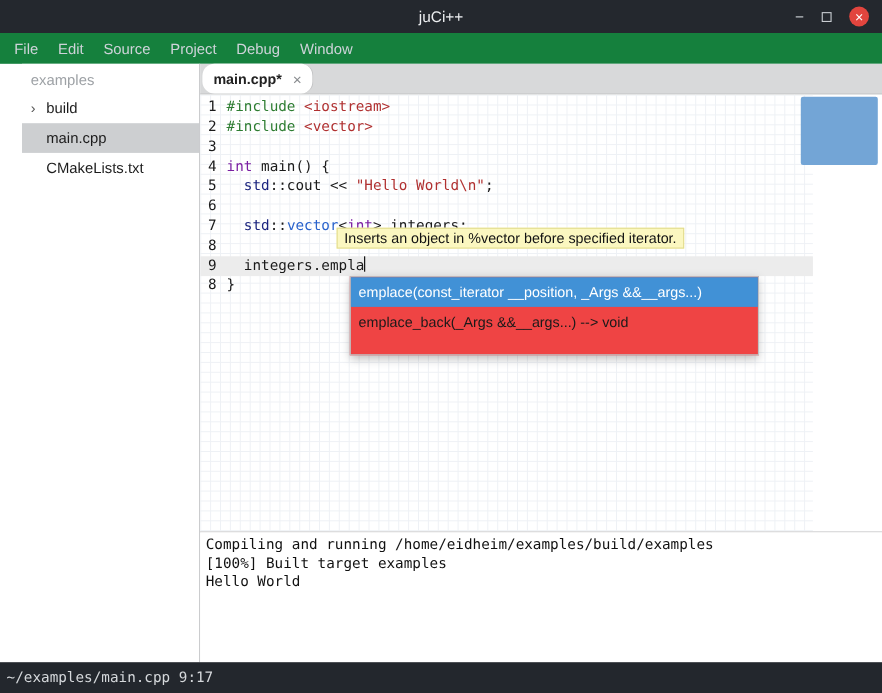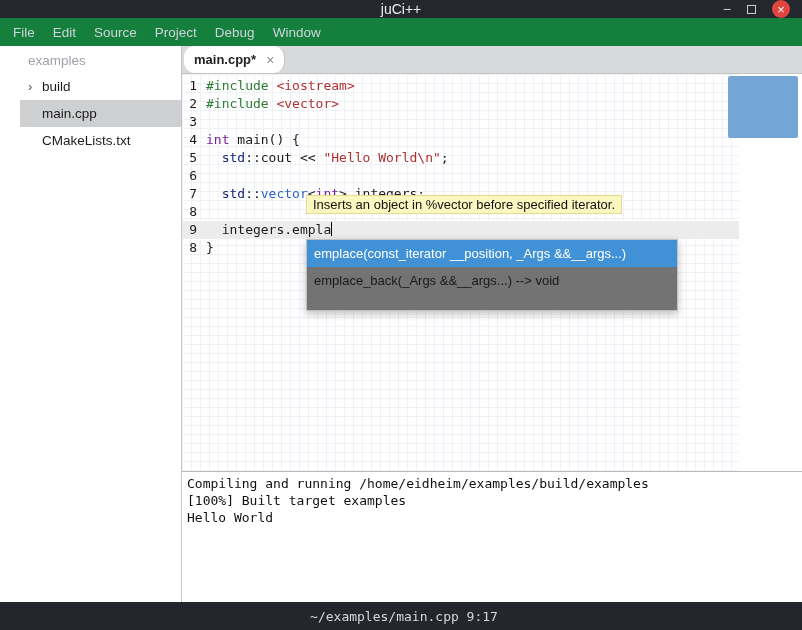--- a/index.html
+++ b/index.html
@@ -1,20 +1,20 @@
 <!DOCTYPE html>
 <html><head>
 <meta charset="utf-8">
 <style>
   * { margin:0; padding:0; box-sizing:border-box; }
   body { background:#555; font-family:"Liberation Sans", sans-serif; }
   .window { width:802px; height:630px; background:#fff; display:flex; flex-direction:column; overflow:hidden; position:relative; }
 
   
-  .titlebar { height:18px; background:#24282e; display:flex; align-items:center; position:relative; flex:none; }
+  .titlebar { height:30px; background:#24282e; display:flex; align-items:center; position:relative; flex:none; }
   .win-title { position:absolute; left:0; right:0; text-align:center; color:#eceef0; font-size:14px; }
   .win-controls { margin-left:auto; display:flex; align-items:center; gap:16px; padding-right:12px; z-index:1; }
   .btn-min { color:#c9cdd2; font-size:14px; line-height:14px; cursor:default; }
   .btn-restore { width:9px; height:9px; border:1.5px solid #c9cdd2; display:inline-block; }
   .btn-close { width:18px; height:18px; border-radius:50%; background:#e2453e; color:#fff; display:flex; align-items:center; justify-content:center; font-size:13px; line-height:13px; }
 
   
   .menubar { height:28px; background:#15803d; display:flex; align-items:center; padding-left:4px; flex:none; }
   .menu-item { color:#ced3d9; font-size:13.5px; padding:5px 9px; cursor:default; }
 
@@ -52,35 +52,35 @@
   .tok-ns   { color:#1a237e; }
   .tok-type { color:#2962cc; }
   .tok-str  { color:#b03030; }
   .tok-plain{ color:#1a1a1a; }
   .caret { display:inline-block; width:1px; height:14px; background:#000; vertical-align:-2px; }
   .scroll-thumb { position:absolute; top:2px; right:4px; width:70px; height:62px; background:#73a5d6; border-radius:2px; }
 
   .doc-tooltip { position:absolute; left:124px; top:121px; background:#fbf7c0; border:1px solid #e3dc8e;
     padding:1px 6px; font-size:13px; color:#111; white-space:nowrap; z-index:3;text-align:right; }
 
-  .autocomplete { position:absolute; left:124px; top:165px; width:372px; background:#737373;
+  .autocomplete { position:absolute; left:136px; top:165px; width:372px; background:#ef4444;
     border:1px solid #bfc0c2; box-shadow:0 3px 8px rgba(0,0,0,0.25); padding-bottom:16px; z-index:2; }
   .ac-item { height:27px; display:flex; align-items:center; padding:0 7px; font-size:13px;
     color:#1a1a1a; white-space:nowrap; overflow:hidden; cursor:default; }
   .ac-item.selected { background:#4191d6; color:#fff; }
 
   .divider-h { height:1px; background:#b9babc; flex:none; }
 
   
   .output { flex:1; background:#fff; padding:3px 5px; font-family:"DejaVu Sans Mono", monospace;
     font-size:13px; line-height:17px; color:#111; overflow:hidden; }
 
   
   .statusbar { height:28px; background:#23272d; color:#d5d8db; display:flex; align-items:center;
-    padding-left:6px; font-family:"DejaVu Sans Mono", monospace; font-size:13px; flex:none;justify-content:center; }
+    padding-left:6px; font-family:"DejaVu Sans Mono", monospace; font-size:13px; flex:none; }
 </style>
 </head>
 <body>
 
 <div class="window">
 
   <div class="titlebar">
     <div class="win-title">juCi++</div>
     <div class="win-controls">
       <span class="btn-min">−</span>

